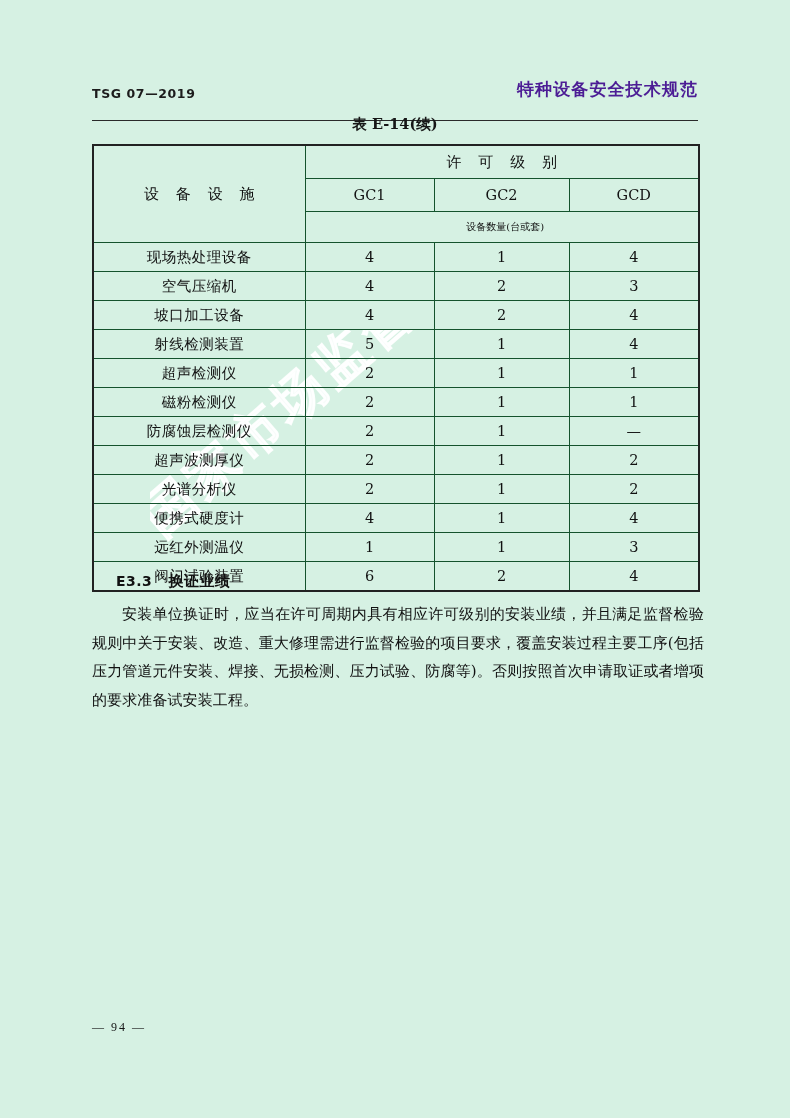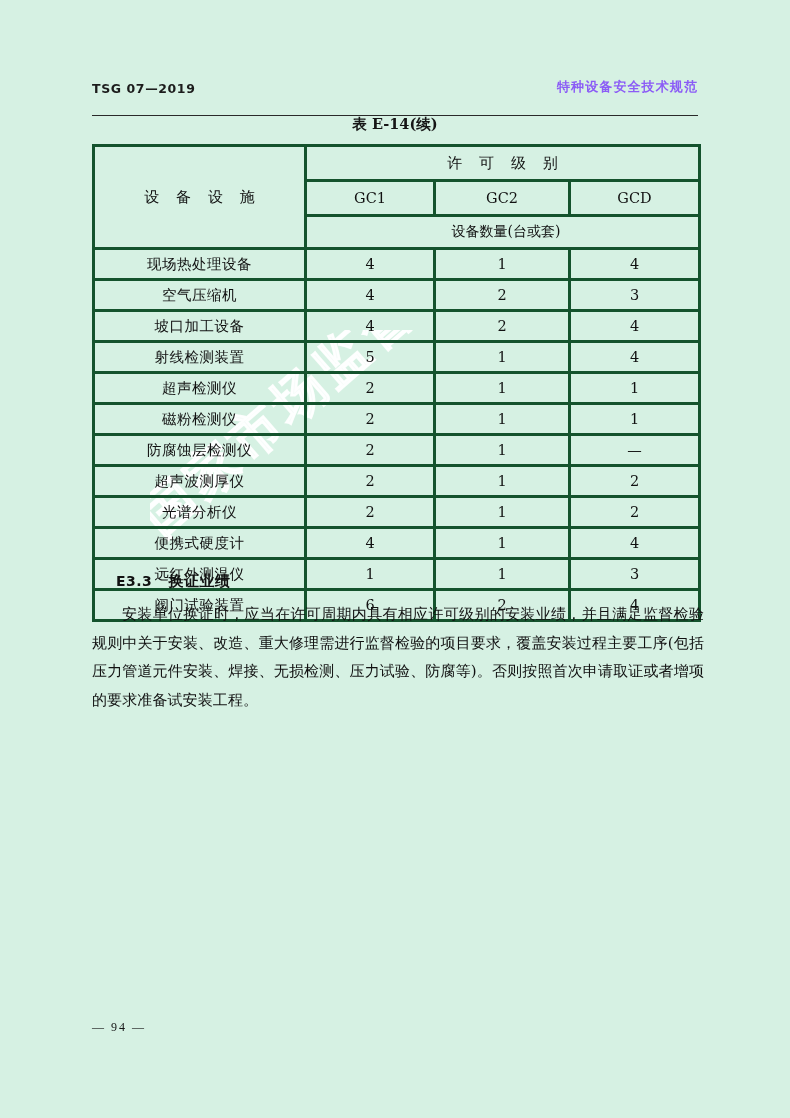--- a/index.html
+++ b/index.html
@@ -64,23 +64,23 @@
   }
   .hdr-left {
     font-family: "DejaVu Sans", sans-serif;
     font-size: 12.5px;
     font-weight: 700;
     color: #1c1c1c;
     letter-spacing: 0.6px;
   }
   .hdr-right {
     font-family: "DejaVu Sans", sans-serif;
-    font-size: 13px;
+    font-size: 17px;
     font-weight: 700;
-    color: #8b5cf6;
+    color: #4c1d95;
     letter-spacing: 1.1px;
   }
   .hdr-rule {
     height: 0;
     border-top: 1.6px solid #2a2a2a;
     margin-top: 1px;
   }
 
   
   .table-caption {
@@ -104,21 +104,21 @@
     width: 606px;
     z-index: 3;
   }
   table.spec {
     border-collapse: collapse;
     width: 606px;
     table-layout: fixed;
     background: transparent;
   }
   table.spec th, table.spec td {
-    border: 3px solid #14532d;
+    border: 1px solid #14532d;
     text-align: center;
     vertical-align: middle;
     font-weight: normal;
     color: #111;
     font-family: "DejaVu Serif", serif;
     background: transparent;
   }
   table.spec {
     border: 2px solid #222;
   }
@@ -138,21 +138,21 @@
     letter-spacing: 6px;
     text-indent: 6px;
     height: 30px;
   }
   .th-grade {
     font-size: 14.5px;
     height: 30px;
     font-family: "DejaVu Serif", serif;
   }
   .th-count {
-    font-size: 14px;
+    font-size: 10px;
     height: 28px;
     padding-left: 8px;
   }
   td.rowname {
     font-size: 14.5px;
     height: 26px;
     letter-spacing: 0.5px;
   }
   td.num {
     font-size: 14.5px;

